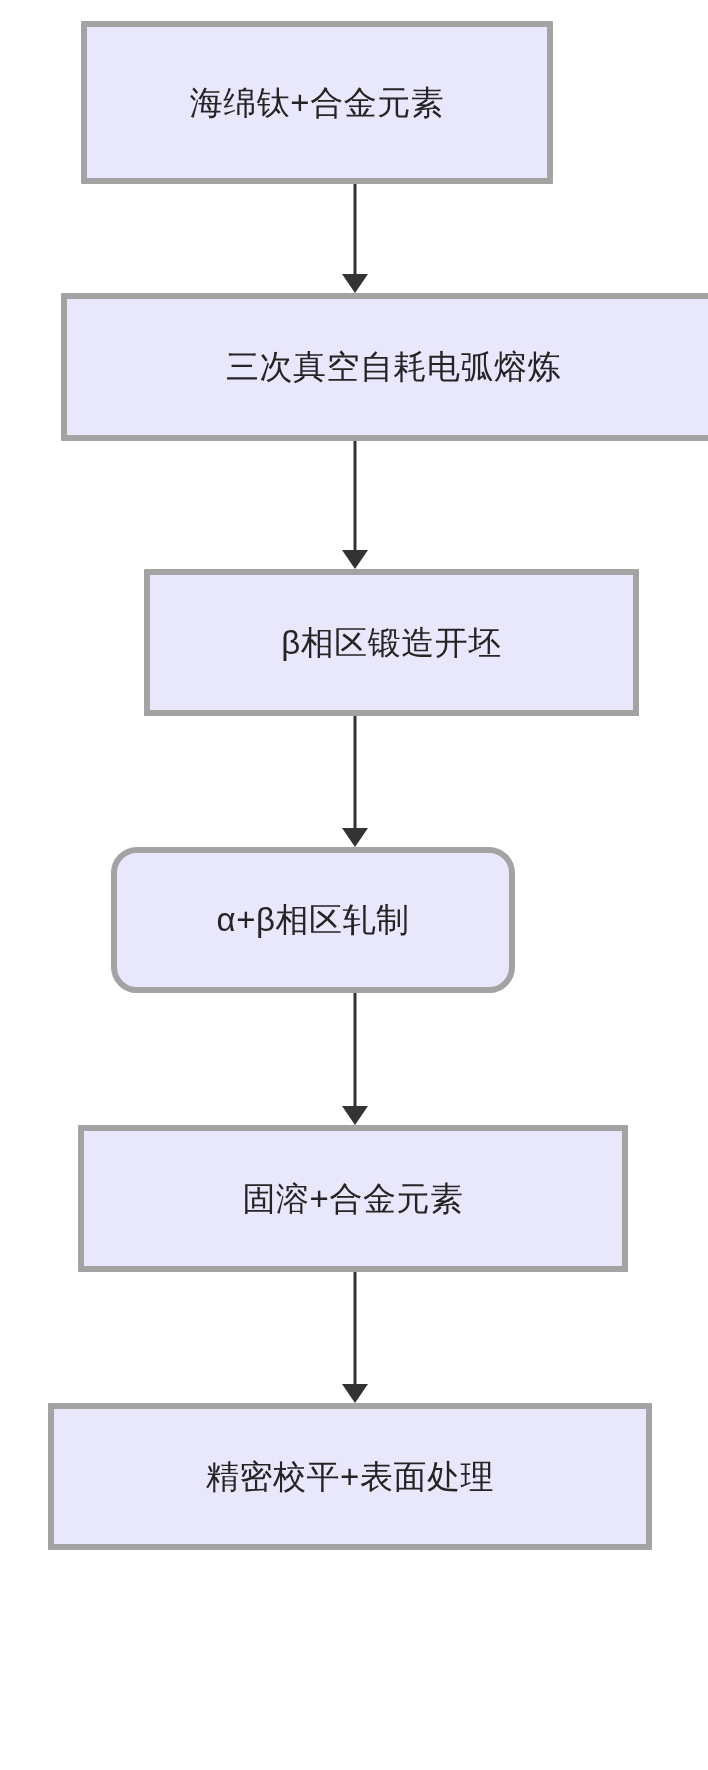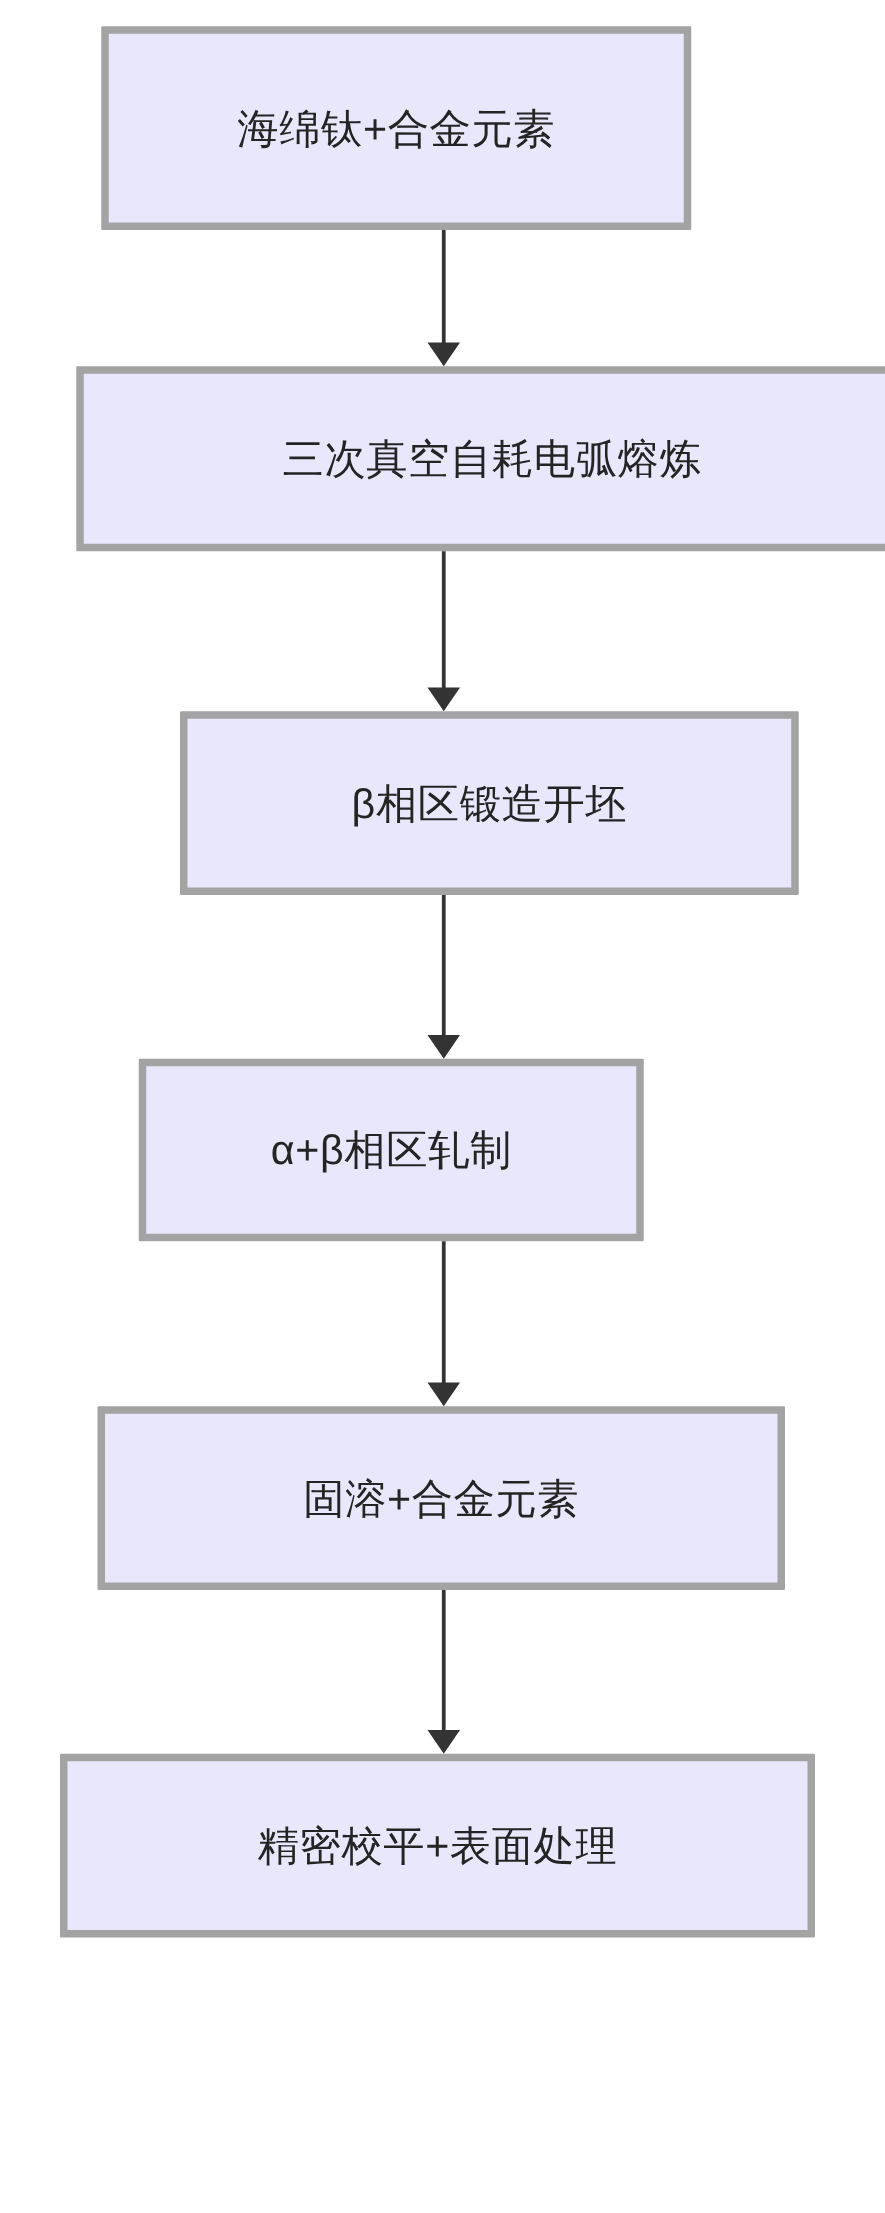--- a/index.html
+++ b/index.html
@@ -44,21 +44,21 @@
     pointer-events: none;
   }
   .edge svg {
     display: block;
     overflow: visible;
   }
   
   #node-0 { left: 81px;  top: 21px;   width: 472px; height: 163px; }
   #node-1 { left: 21px;  top: 293px;  width: 665px; height: 148px; margin-left: 40px; }
   #node-2 { left: 106px; top: 569px;  width: 495px; height: 147px; margin-left: 38px; }
-  #node-3 { left: 111px; top: 847px;  width: 404px; height: 146px; }
+  #node-3 { left: 111px; top: 847px;  width: 404px; height: 146px; border-radius: 26px; }
   #node-4 { left: 78px;  top: 1125px; width: 550px; height: 147px; }
   #node-5 { left: 48px;  top: 1403px; width: 604px; height: 147px; align-items: center; }
 
   
   #edge-0 { left: 342px; top: 184px;  width: 26px; height: 109px; }
   #edge-1 { left: 342px; top: 441px;  width: 26px; height: 128px; }
   #edge-2 { left: 342px; top: 716px;  width: 26px; height: 131px; }
   #edge-3 { left: 342px; top: 993px;  width: 26px; height: 132px; }
   #edge-4 { left: 342px; top: 1272px; width: 26px; height: 131px; }
 </style>

